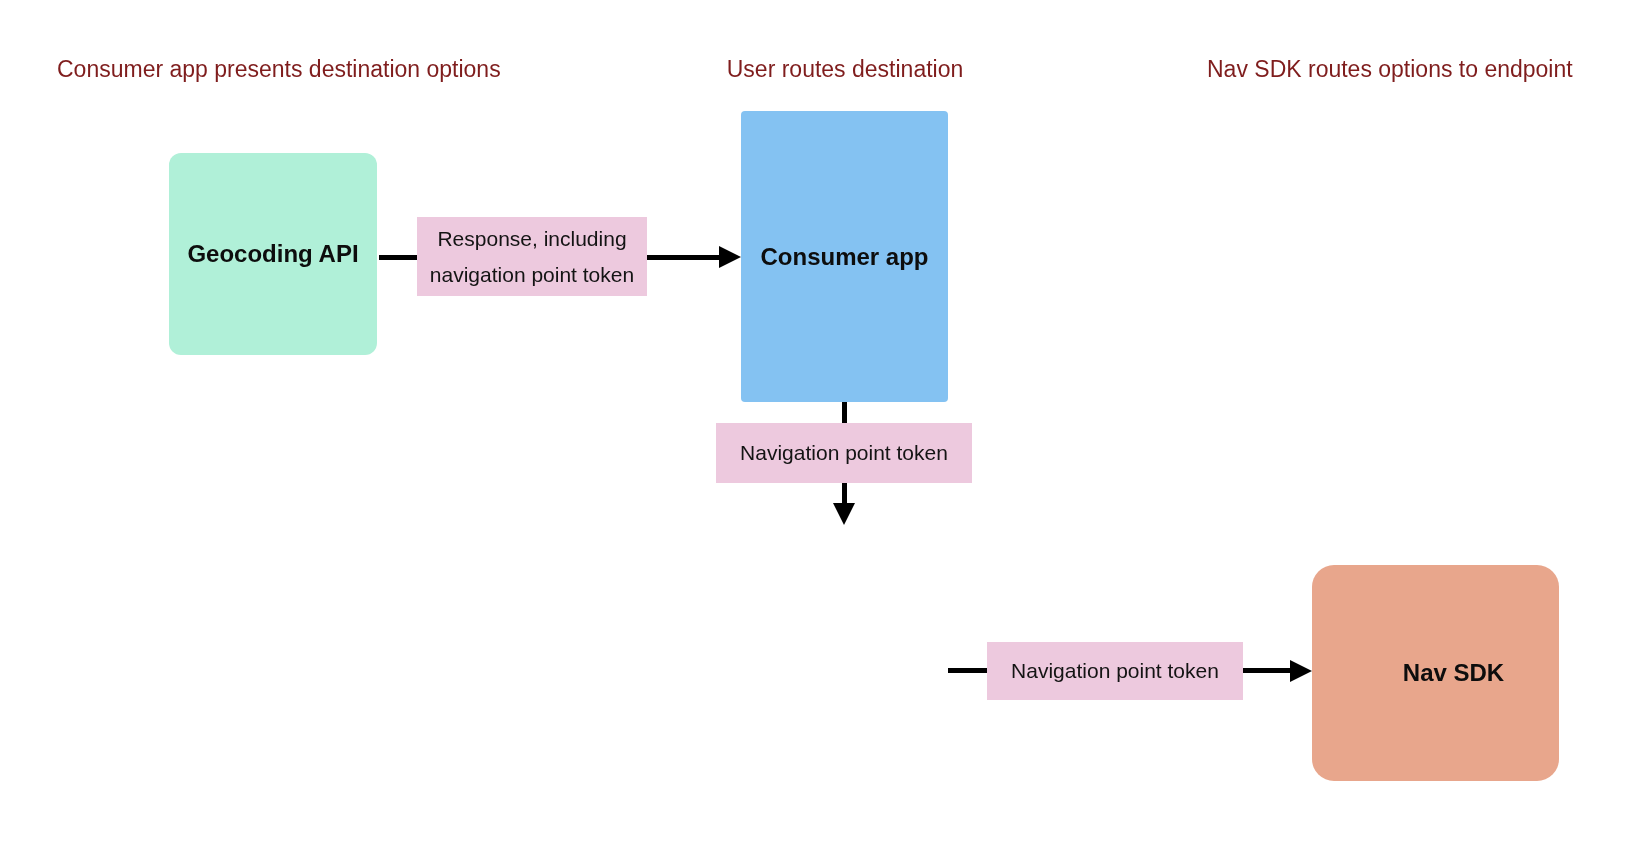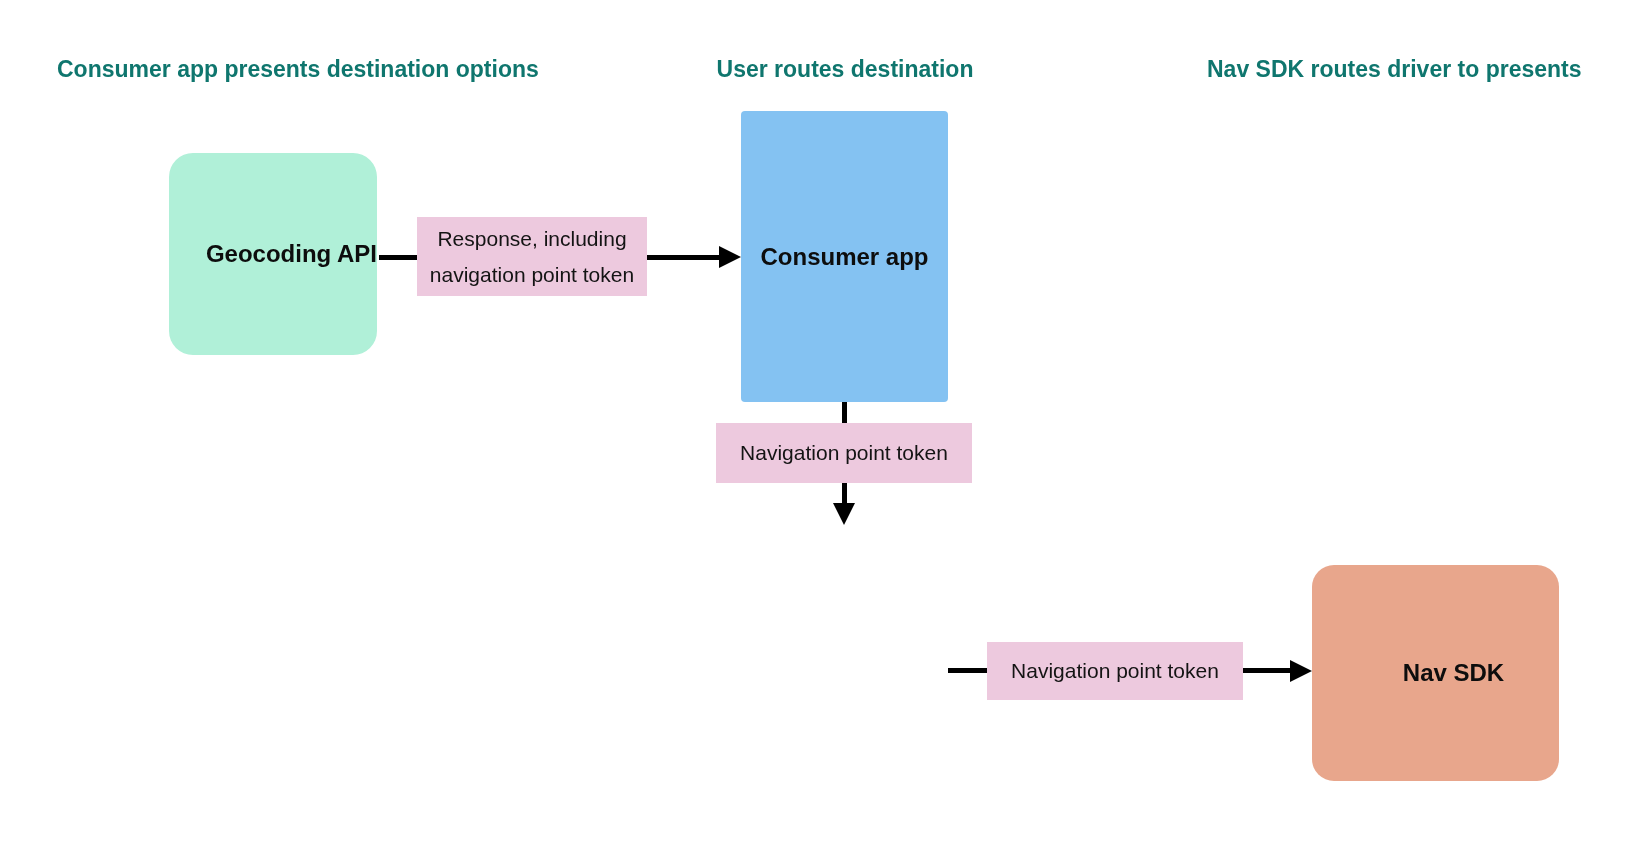--- a/index.html
+++ b/index.html
@@ -14,42 +14,41 @@
     overflow: hidden;
     background: #ffffff;
   }
 
   
   .col-heading {
     position: absolute;
     top: 56px;
     font-size: 23px;
     line-height: 26px;
-    color: #0f766e;
+    color: #7f1d1d;
     white-space: nowrap;
-    font-weight: bold;
   }
   #heading-1 { left: 57px; }
   #heading-2 { left: 845px; transform: translateX(-50%); }
   #heading-3 { left: 1207px; }
 
   
   .node {
     position: absolute;
     display: flex;
     align-items: center;
     justify-content: center;
   }
   .node-label {
     font-size: 24px;
     font-weight: bold;
     color: #0d0d0d;
     white-space: nowrap;
   }
-  #node-geocoding-api { left: 169px; top: 153px; width: 208px; height: 202px; border-radius: 24px; justify-content: flex-end; }
+  #node-geocoding-api { left: 169px; top: 153px; width: 208px; height: 202px; border-radius: 12px; }
   #node-consumer-app  { left: 741px; top: 111px; width: 207px; height: 291px; border-radius: 4px; }
   #node-driver-app    { left: 740px; top: 525px; width: 208px; height: 292px; border-radius: 42px; }
   #node-nav-sdk       { left: 1312px; top: 565px; width: 211px; height: 216px; border-radius: 22px; padding-left: 36px; }
 
   
   .edge-label {
     position: absolute;
     display: flex;
     align-items: center;
     justify-content: center;
@@ -92,21 +91,21 @@
     border-top: 22px solid #000;
   }
 </style>
 </head>
 <body>
 
 <div class="canvas" style="background-color: rgb(255, 255, 255);">
 
   <div class="col-heading" id="heading-1">Consumer app presents destination options</div>
   <div class="col-heading" id="heading-2">User routes destination</div>
-  <div class="col-heading" id="heading-3">Nav SDK routes driver to presents</div>
+  <div class="col-heading" id="heading-3">Nav SDK routes options to endpoint</div>
 
   <div class="node" id="node-geocoding-api" style="background-color: rgb(176, 240, 216);">
     <span class="node-label">Geocoding API</span>
   </div>
   <div class="node" id="node-consumer-app" style="background-color: rgb(132, 194, 242);">
     <span class="node-label">Consumer app</span>
   </div>
   <div class="node" id="node-nav-sdk" style="background-color: rgb(232, 166, 140);">
     <span class="node-label">Nav SDK</span>
   </div>

